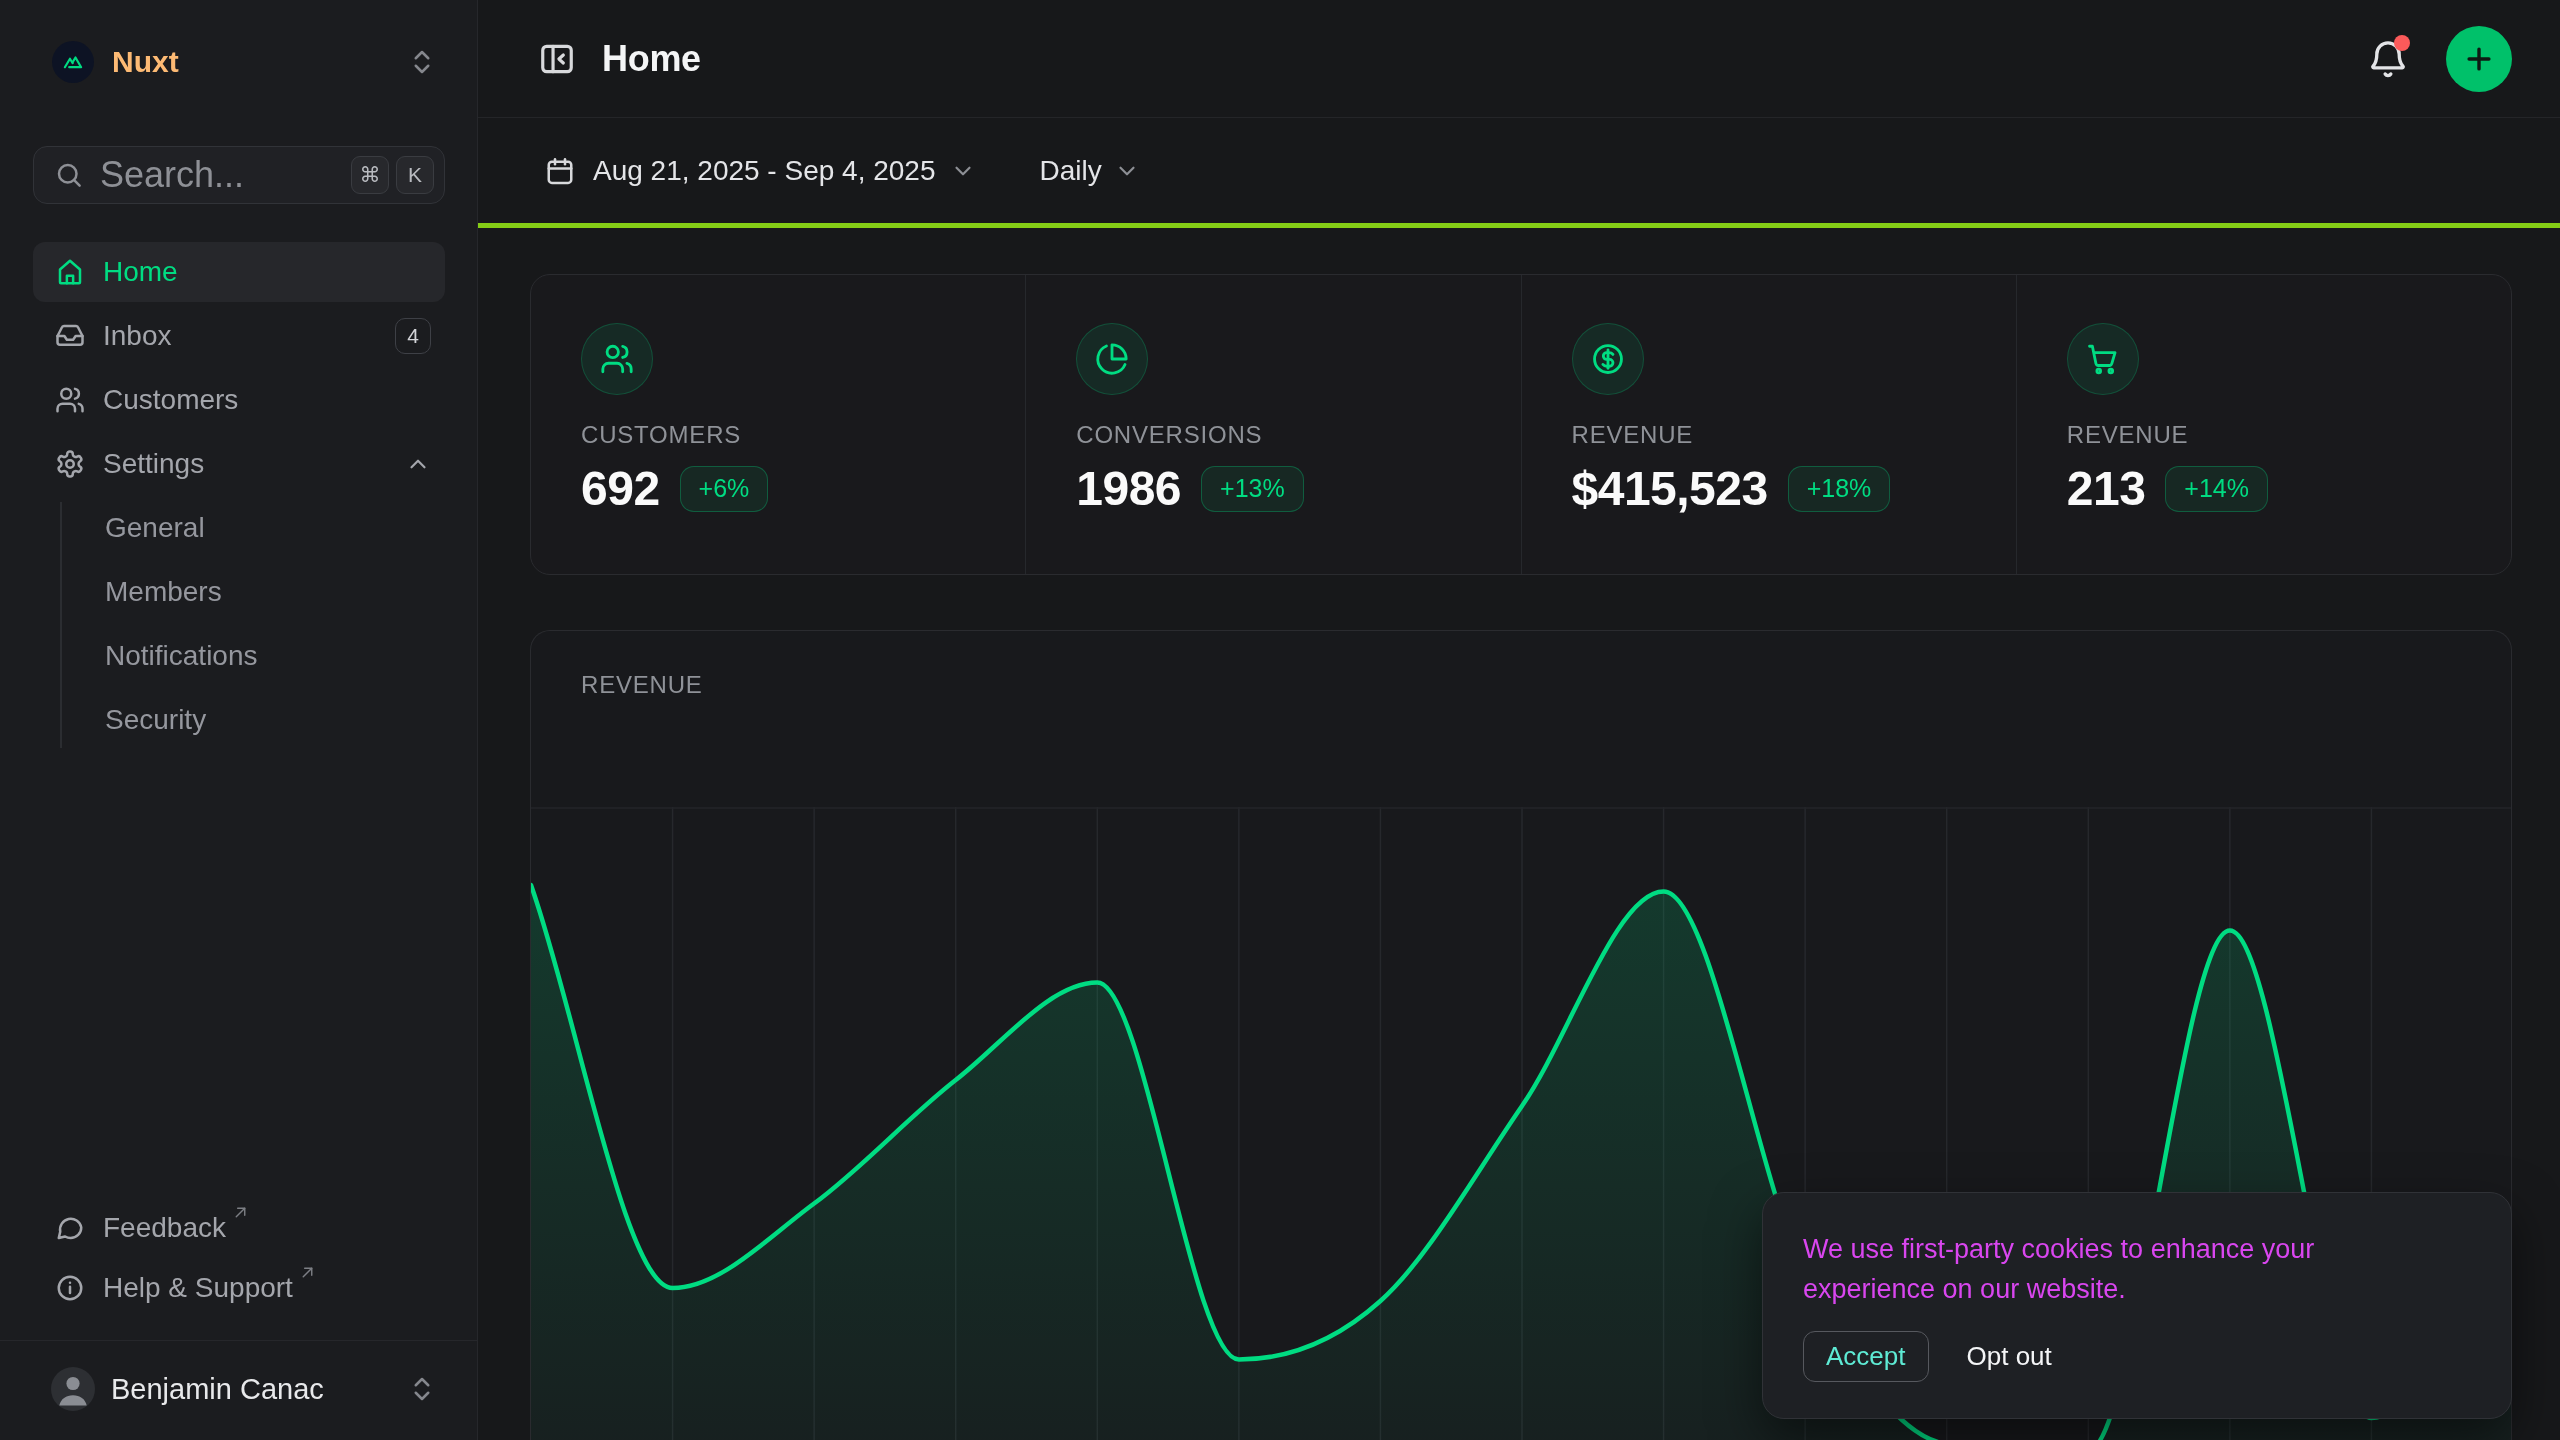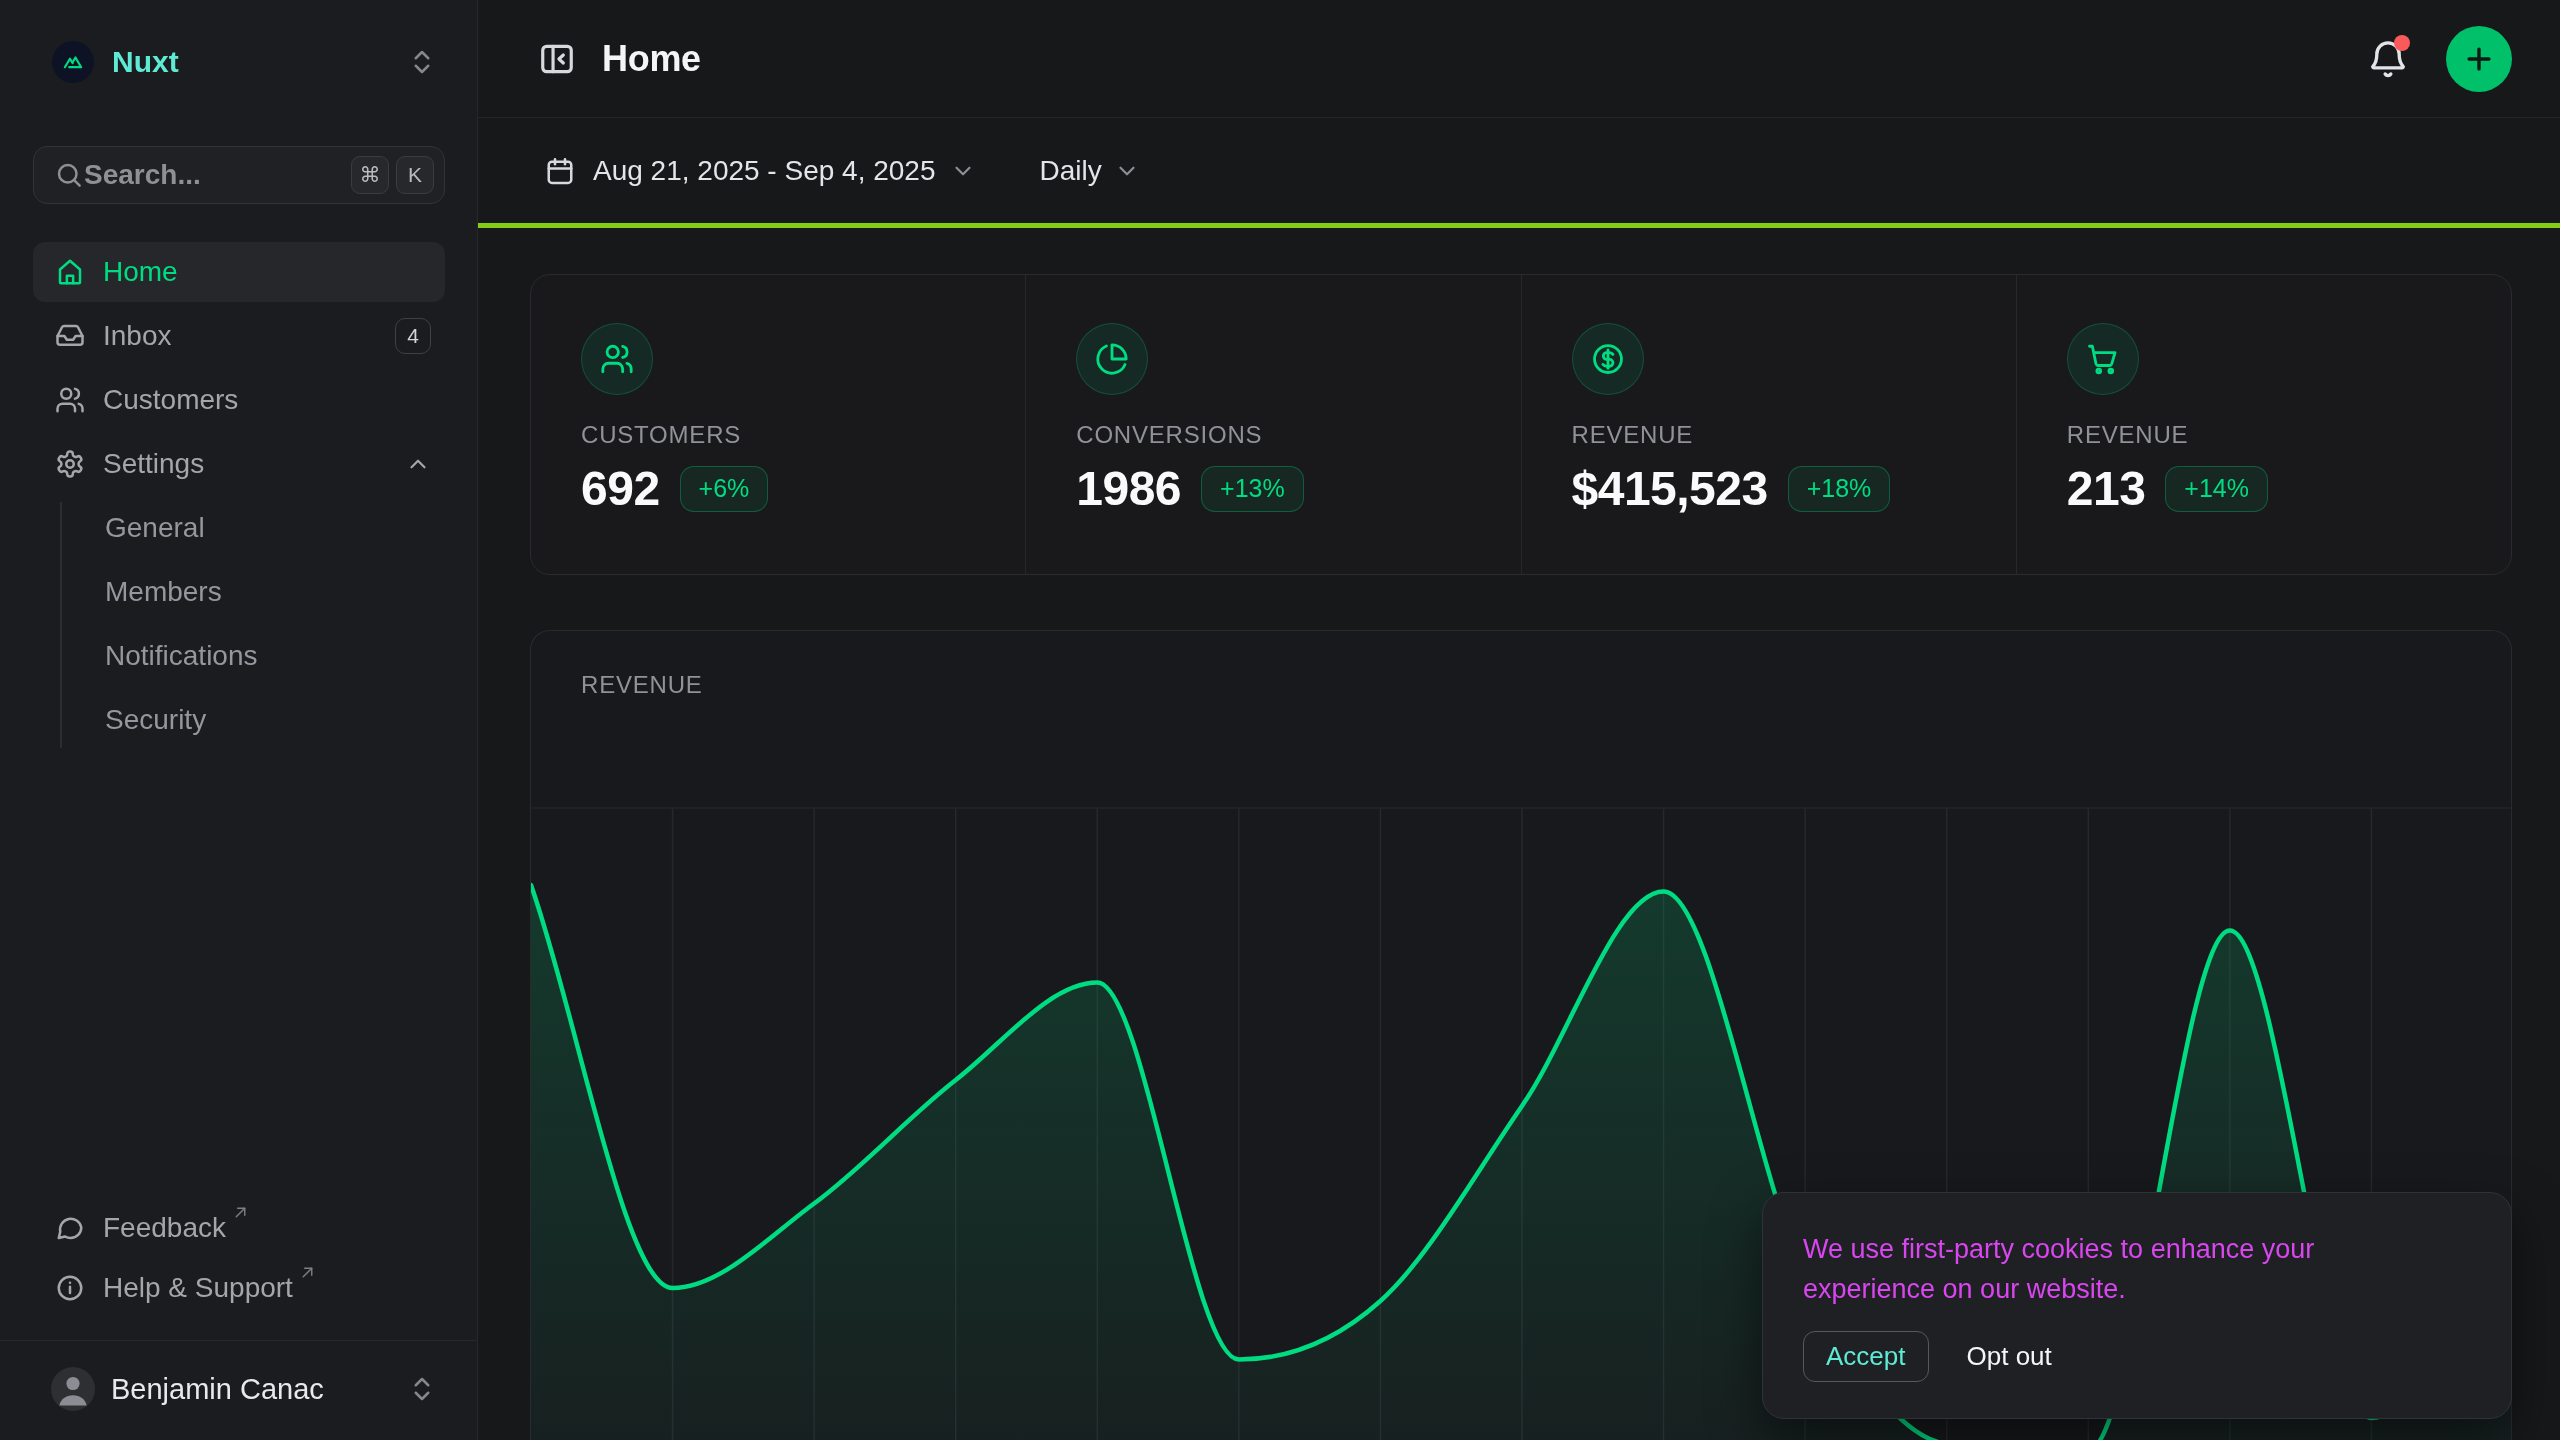--- a/index.html
+++ b/index.html
@@ -12,27 +12,27 @@
   svg { display:block; }
   .ic { stroke: currentColor; fill: none; stroke-width: 2; stroke-linecap: round; stroke-linejoin: round; }
 
   
   .sidebar { position:absolute; left:0; top:0; width:478px; height:1440px;
     background:#1b1c1f; border-right:1px solid #26272b; }
   .ws-row { position:absolute; left:52px; right:40px; top:40px; height:44px;
     display:flex; align-items:center; cursor:pointer; }
   .logo-circle { width:42px; height:42px; border-radius:50%; background:#0d1324;
     display:flex; align-items:center; justify-content:center; flex:0 0 auto; }
-  .ws-name { margin-left:18px; font-size:30px; font-weight:600; color:#5eead4; }
+  .ws-name { margin-left:18px; font-size:30px; font-weight:600; color:#fdba74; }
   .ws-chev { margin-left:auto; color:#85878d; }
 
   .search { position:absolute; left:33px; top:146px; width:412px; height:58px;
     border:1.5px solid #313338; background:#202125; border-radius:14px;
     display:flex; align-items:center; padding:0 10px 0 20px; color:#8e9096; cursor:text; }
-  .search .ph { font-size:28px;font-weight:bold; }
+  .search .ph { margin-left:16px; font-size:36px; }
   .kbds { margin-left:auto; display:flex; gap:7px; }
   .kbd { width:38px; height:38px; border-radius:9px; background:#27282c; border:1px solid #3a3c41;
     color:#b9bbc0; font-size:21px; display:flex; align-items:center; justify-content:center; }
 
   .nav-item { position:absolute; left:33px; width:412px; height:60px; border-radius:12px;
     display:flex; align-items:center; padding:0 14px 0 22px; color:#a4a6ac; font-size:28px; cursor:pointer; }
   .nav-item .lbl { margin-left:18px; }
   .nav-item.active { background:#26272b; color:#00dc82; }
   .nav-item .right { margin-left:auto; }
   .count-badge { width:36px; height:36px; border:1px solid #3e4046; border-radius:10px;

